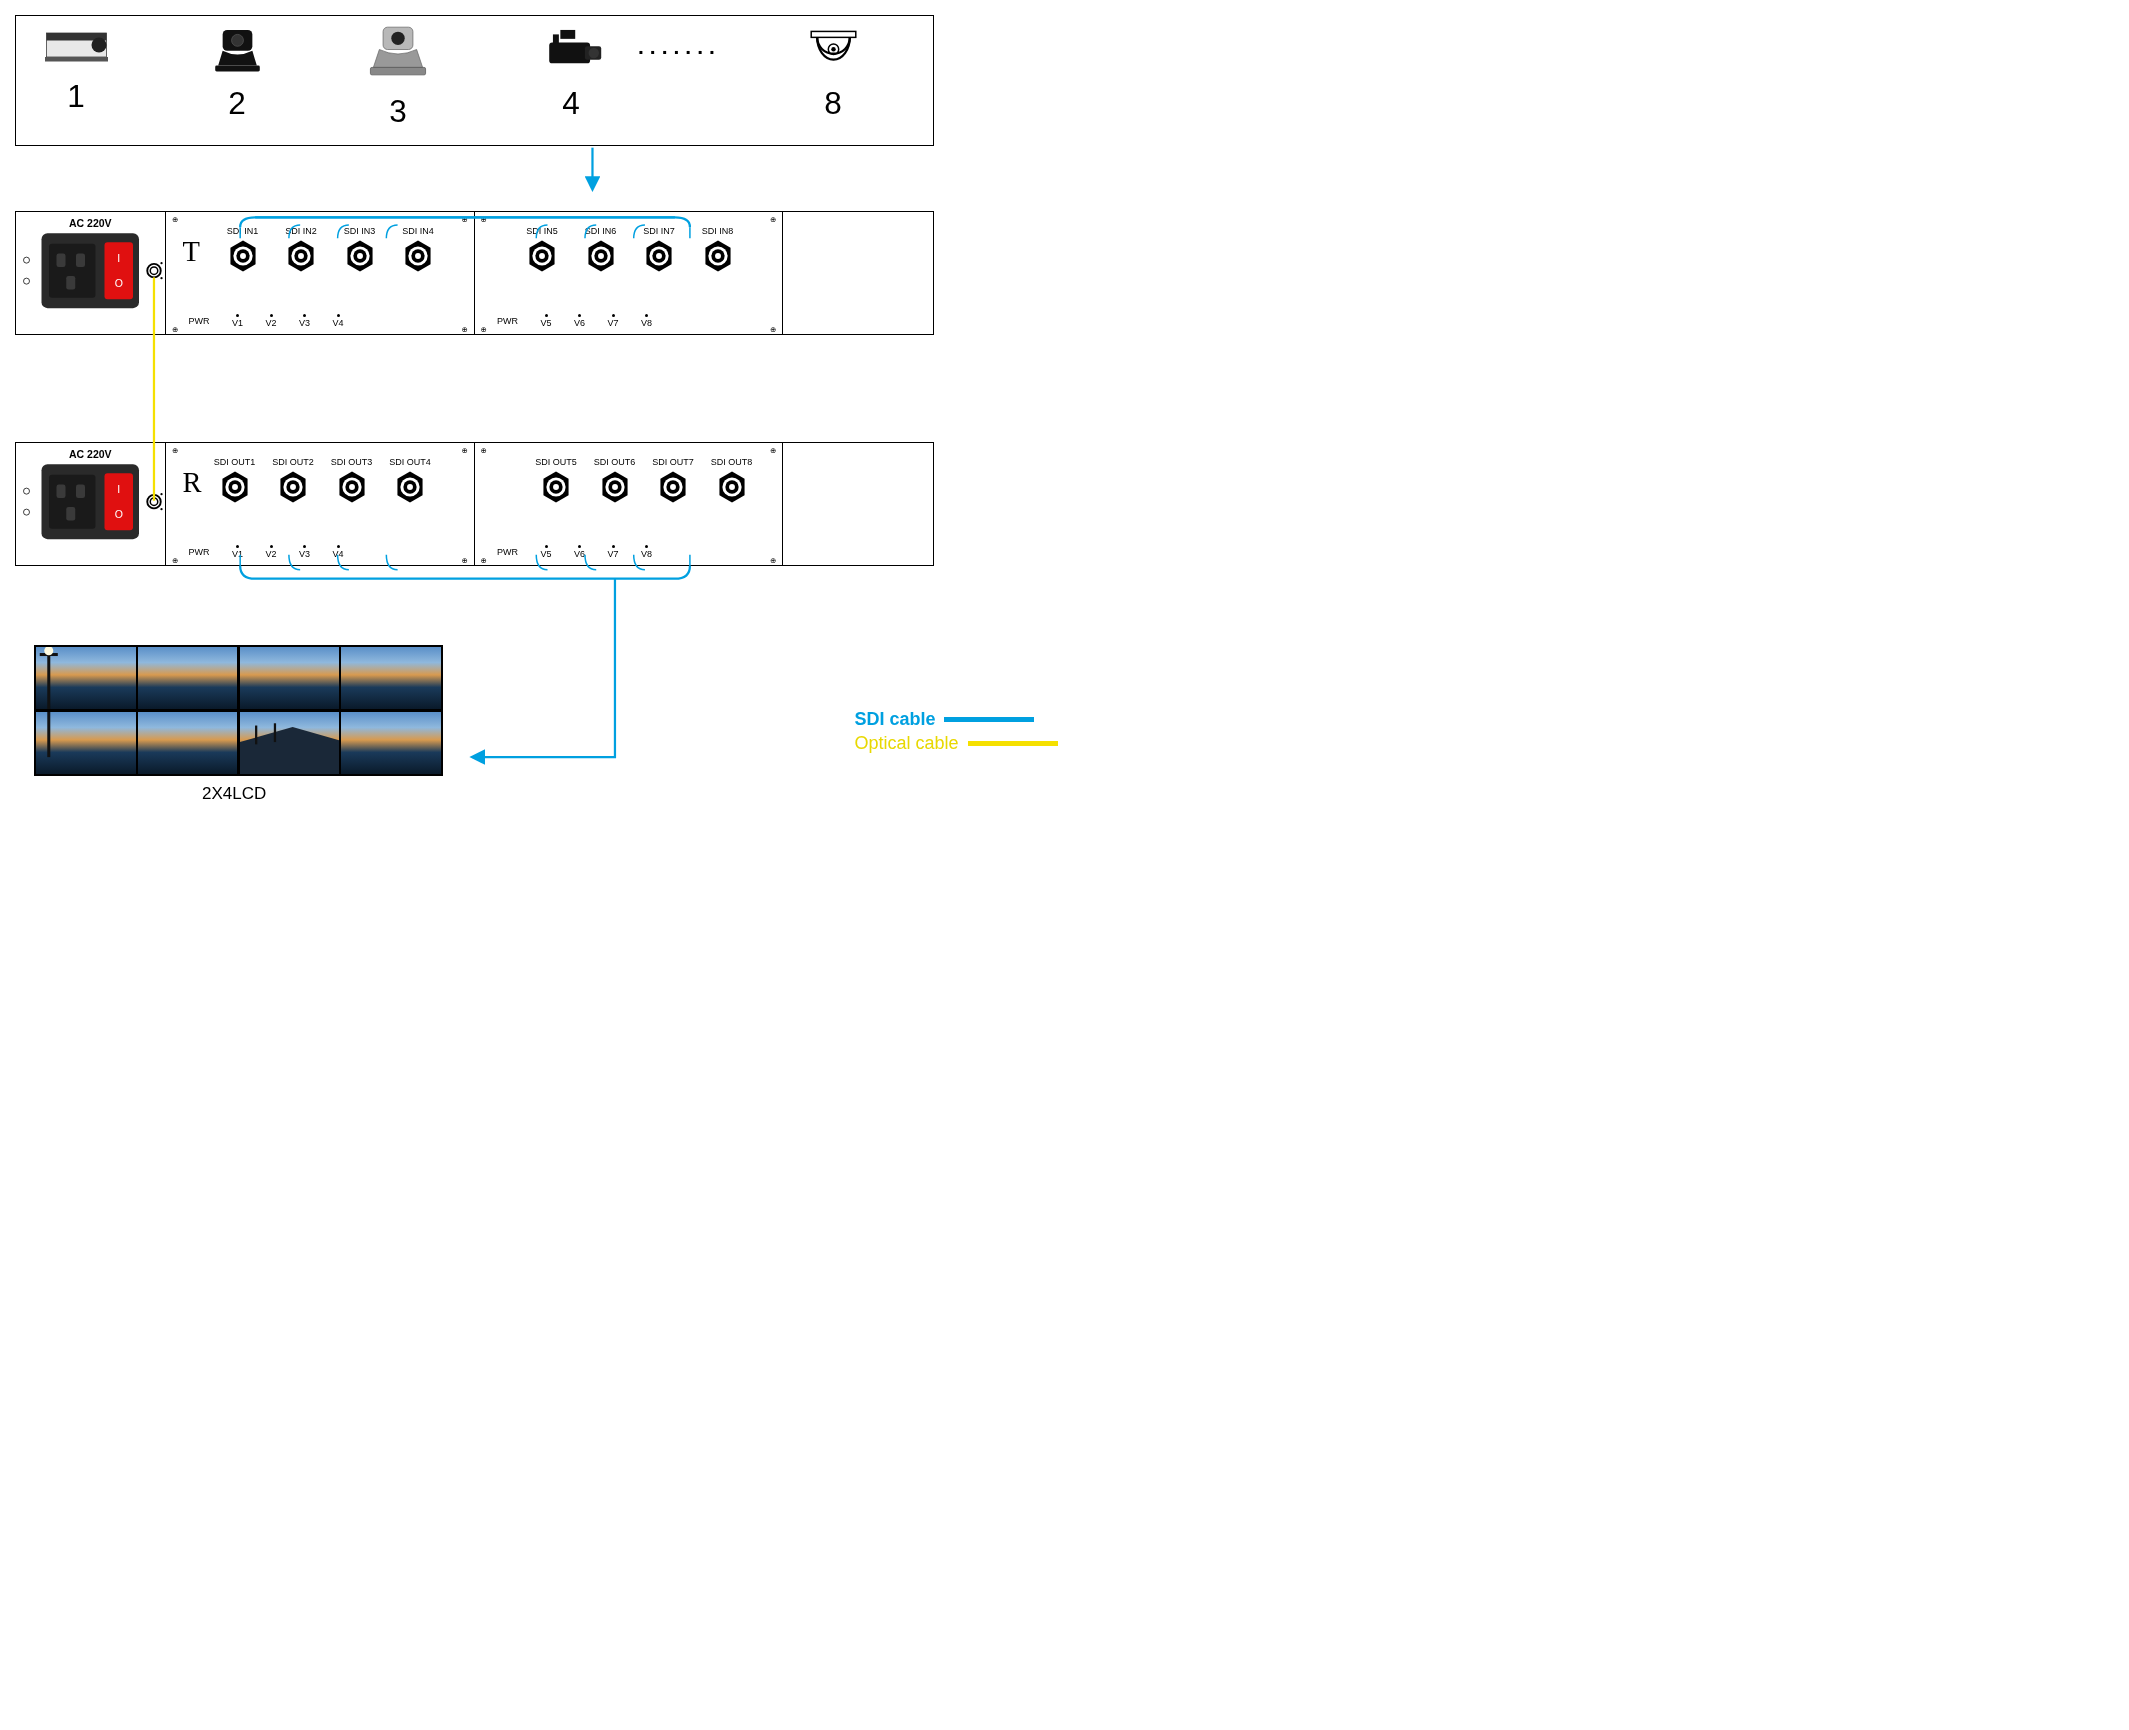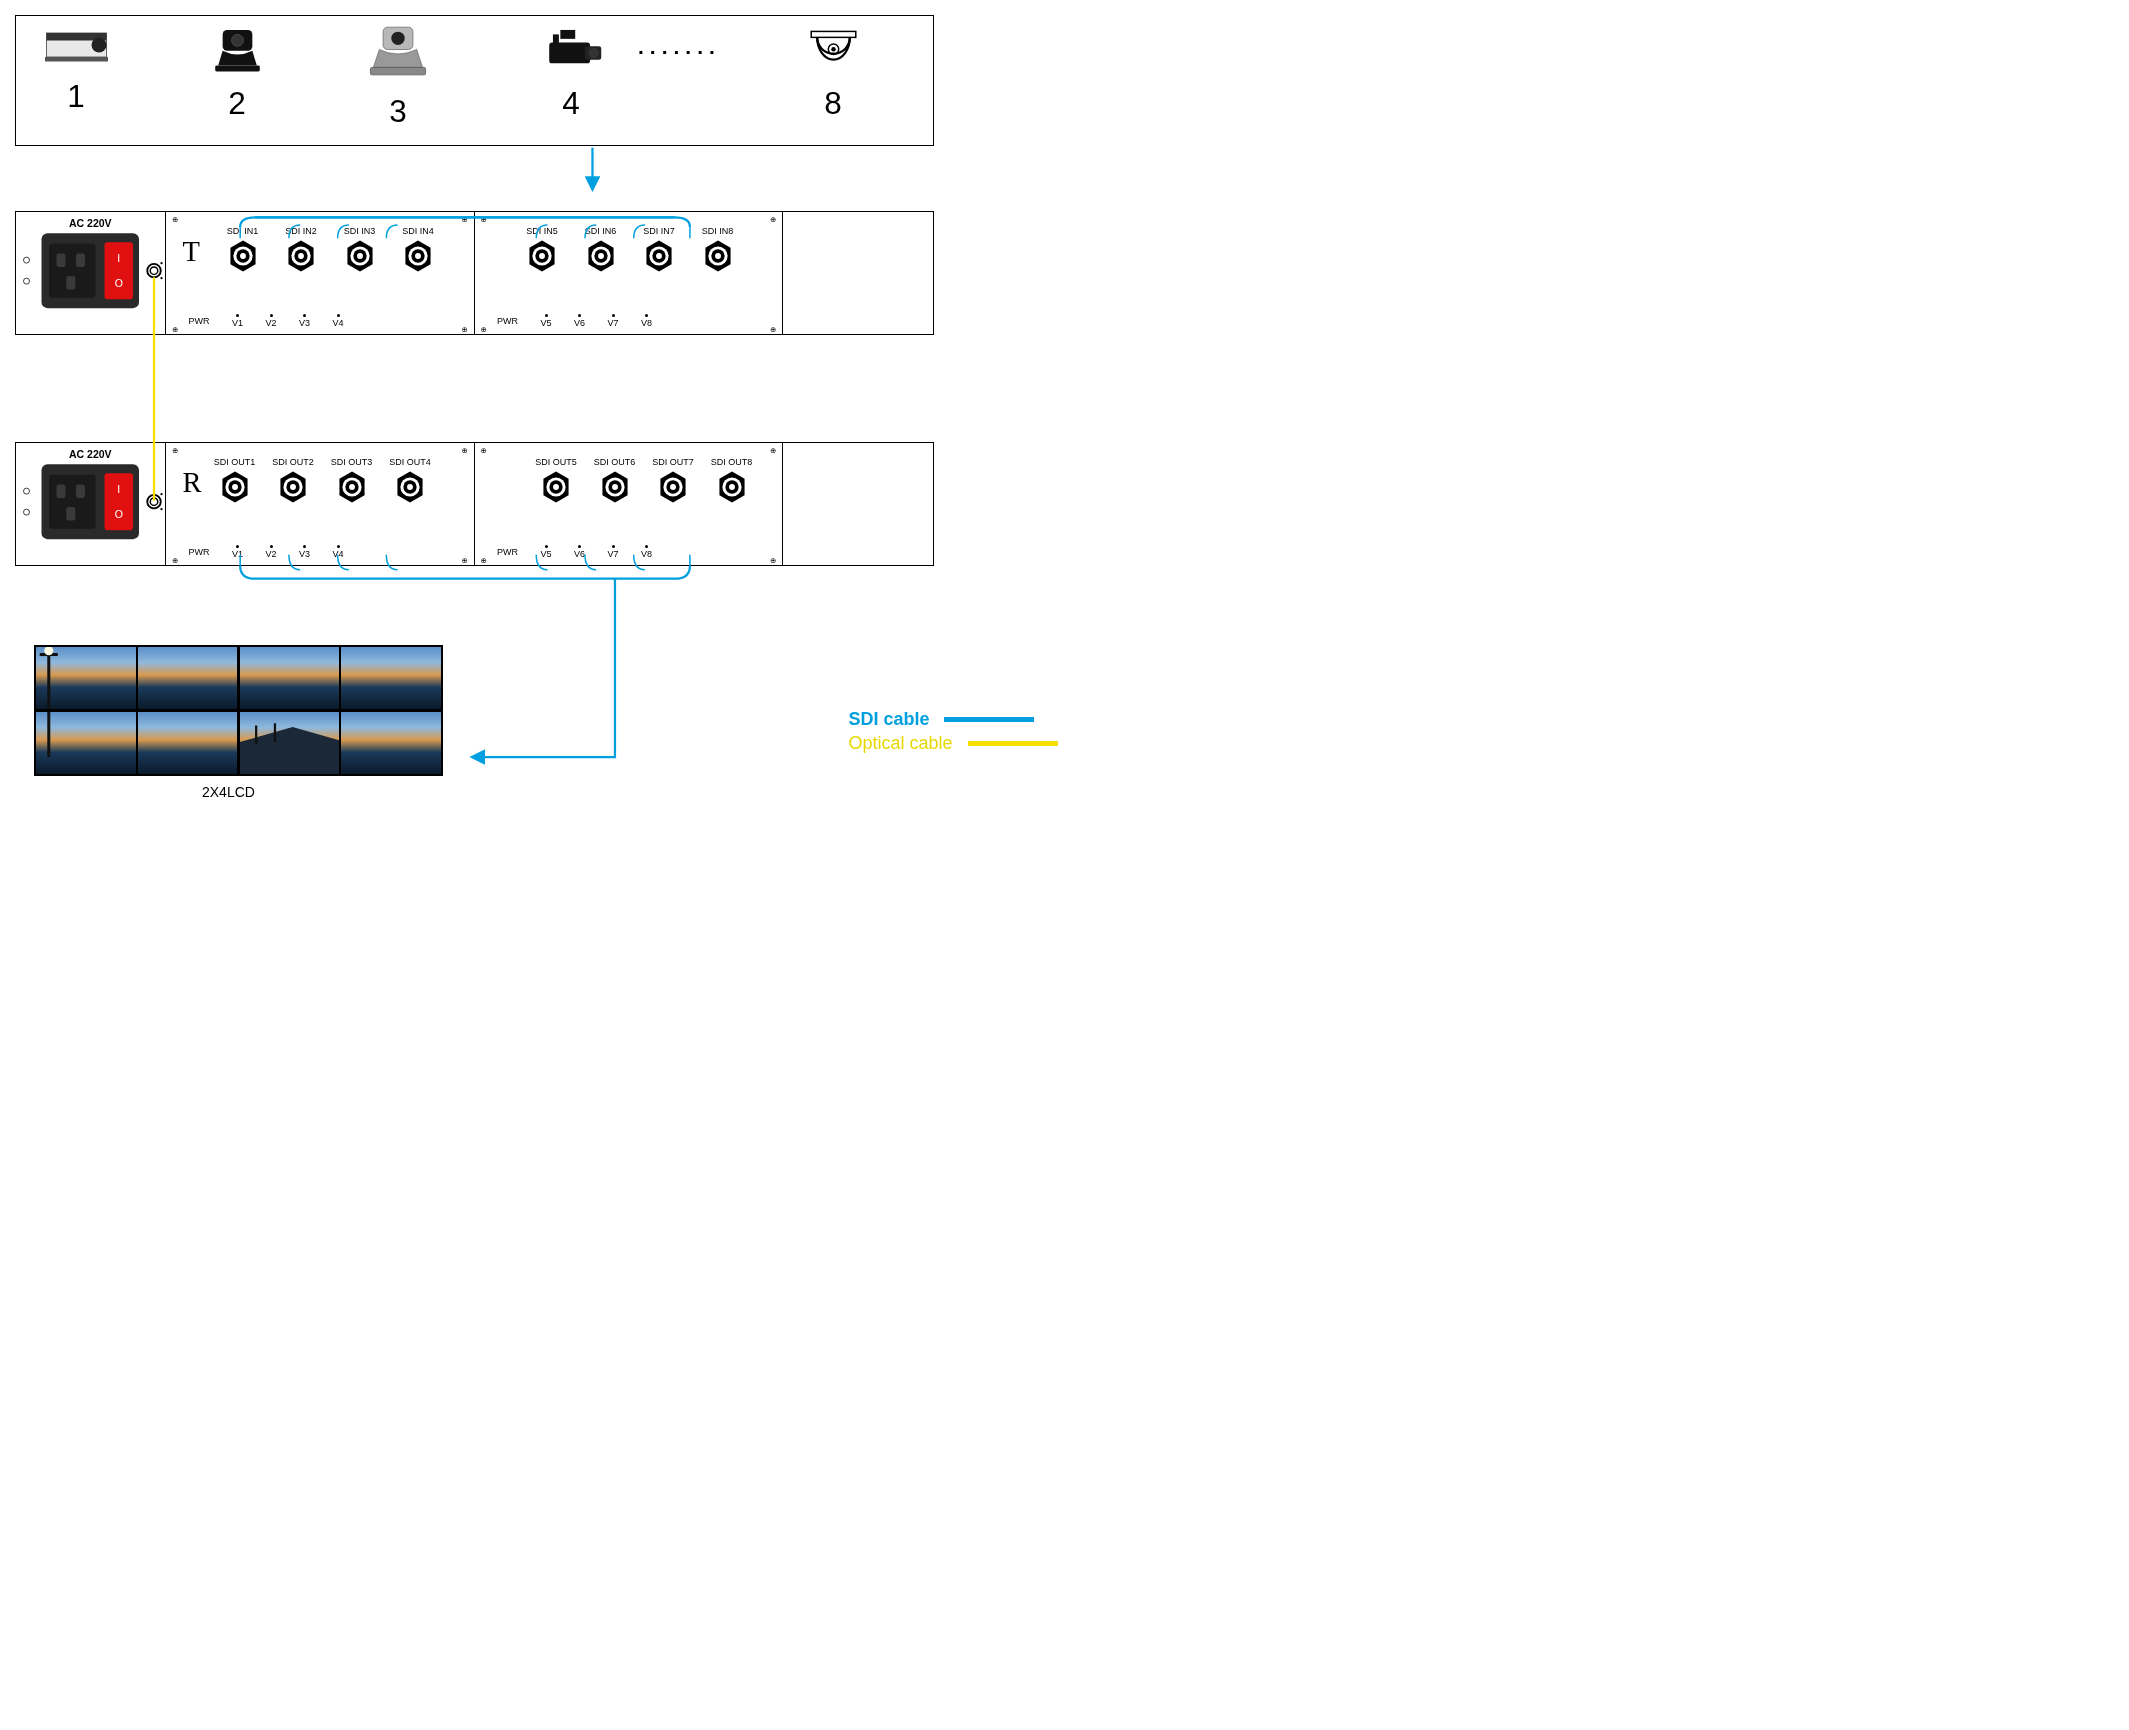--- a/index.html
+++ b/index.html
@@ -121,31 +121,31 @@
     background: #000;
     border: 2.2px solid #000;
   }
   .video-wall .tile {
     background: linear-gradient(180deg, #5a8fc8 0%, #8fb8dd 25%, #d89a4f 45%, #1a3a5a 65%, #0a1a2a 100%);
     position: relative;
     overflow: hidden;
   }
   .video-wall-label {
     position: absolute;
-    font-size: 14px;
+    font-size: 17px;
   }
 
   
   .legend {
     position: absolute;
     right: 7.5px;
     bottom: 120px;
     font-size: 18px;
   }
-  .legend-row { display: flex; align-items: center; gap: 15px; margin-bottom: 3px; }
+  .legend-row { display: flex; align-items: center; gap: 9px; margin-bottom: 3px; }
   .legend-line { width: 90px; height: 4.5px; }
 
   
   svg.cables {
     position: absolute;
     top: 0; left: 0;
     width: 1050px; height: 862px;
     pointer-events: none;
   }
 </style>

